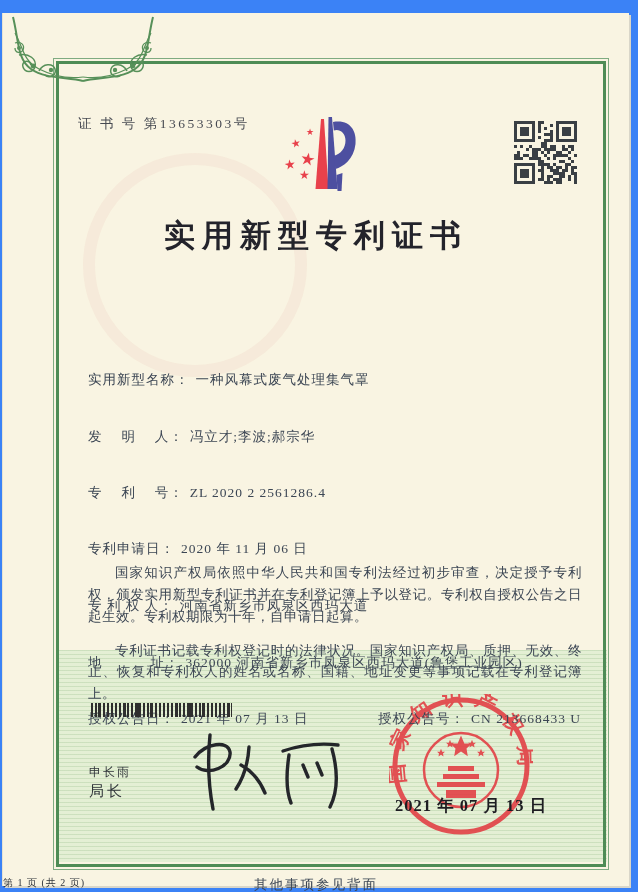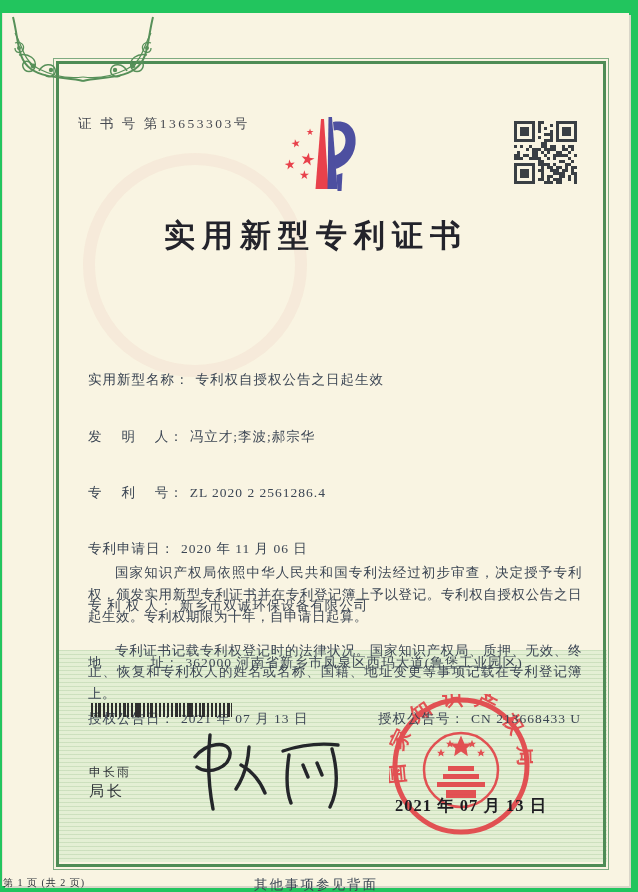--- a/index.html
+++ b/index.html
@@ -1,16 +1,16 @@
 <!DOCTYPE html>
 <html><head>
 <meta charset="utf-8">
 <style>
   html,body{margin:0;padding:0;background:#ffffff;width:638px;height:892px;overflow:hidden;}
-  #page{position:relative;width:638px;height:892px;background:#22c55e;font-family:"Liberation Serif",serif;}
+  #page{position:relative;width:638px;height:892px;background:#3b82f6;font-family:"Liberation Serif",serif;}
   #paper{position:absolute;left:3px;top:13px;right:9px;bottom:6px;background:#f9f4e2;
          box-shadow:2px 2px 0 #d9d6c9, -1px 0 0 #e6e2d2;}
   
   .watermark{position:absolute;left:80px;top:140px;width:200px;height:200px;border-radius:50%;
              border:12px solid rgba(216,120,110,0.07);pointer-events:none;}
   
   #band{position:absolute;left:53px;top:637px;width:551px;height:212px;background:#e4efd4;
         background-image:repeating-linear-gradient(180deg, rgba(120,170,110,0.22) 0 1px, rgba(120,170,110,0) 1px 4px);}
   
   #frame{position:absolute;left:50px;top:45px;width:554px;height:810px;border:1px solid #7fab81;}
@@ -548,25 +548,25 @@
         <div></div>
         <div></div>
         <div></div>
         <div></div>
         <div class="on"></div>
       </div>
 
     <div id="title" class="z">实用新型专利证书</div>
 
     
-    <div class="row z" style="top:276px"><span class="lab">实用新型名称：</span><span class="val">专利权自授权公告之日起生效</span></div>
+    <div class="row z" style="top:276px"><span class="lab">实用新型名称：</span><span class="val">一种风幕式废气处理集气罩</span></div>
     <div class="row z" style="top:315px"><span class="lab">发　 明　 人：</span><span class="val">冯立才;李波;郝宗华</span></div>
     <div class="row z" style="top:353px"><span class="lab">专　 利　 号：</span><span class="val">ZL 2020 2 2561286.4</span></div>
     <div class="row z" style="top:391px"><span class="lab">专利申请日：</span><span class="val">2020 年 11 月 06 日</span></div>
-    <div class="row z" style="top:430px"><span class="lab">专 利 权 人：</span><span class="val">新乡市双诚环保设备有限公司</span></div>
+    <div class="row z" style="top:430px"><span class="lab">专 利 权 人：</span><span class="val">河南省新乡市凤泉区西玛大道</span></div>
     <div class="row z" style="top:469px"><span class="lab">地　　　 址：</span><span class="val">362000 河南省新乡市凤泉区西玛大道(鲁堡工业园区)</span></div>
     <div class="row z" style="top:507px">
       <span class="lab">授权公告日：</span><span class="val">2021 年 07 月 13 日</span>
       <span class="pair2"><span class="lab">授权公告号：</span><span class="val">CN 213668433 U</span></span>
     </div>
 
     
     <div id="paras" class="z">
       <p>国家知识产权局依照中华人民共和国专利法经过初步审查，决定授予专利权，颁发实用新型专利证书并在专利登记簿上予以登记。专利权自授权公告之日起生效。专利权期限为十年，自申请日起算。</p>
       <p>专利证书记载专利权登记时的法律状况。国家知识产权局、质押、无效、终止、恢复和专利权人的姓名或名称、国籍、地址变更等事项记载在专利登记簿上。</p>

